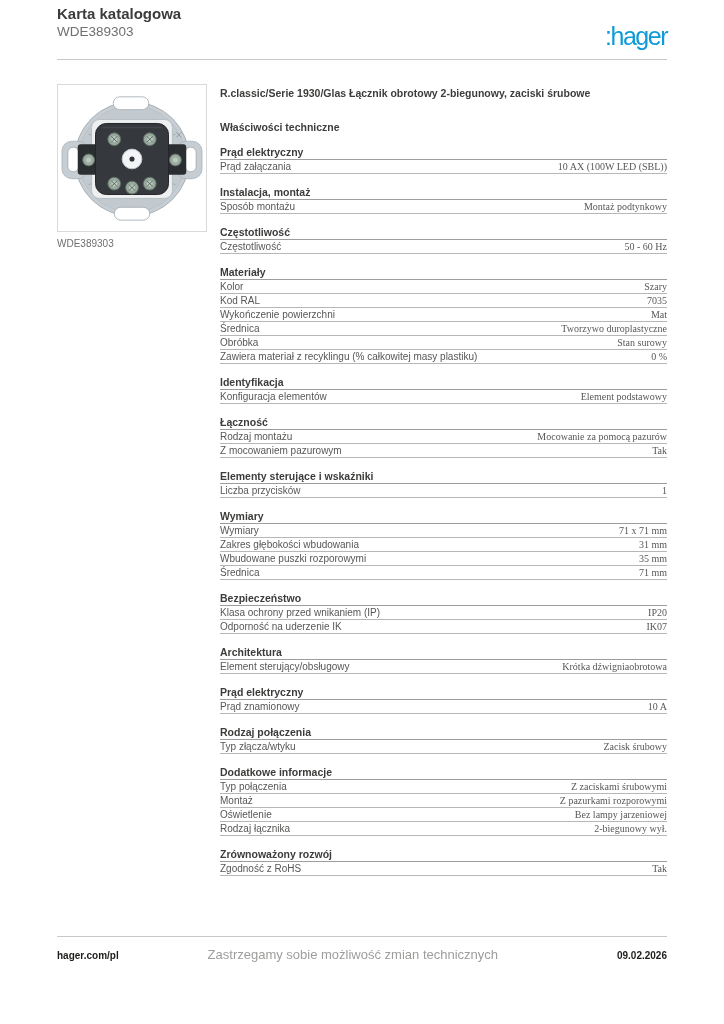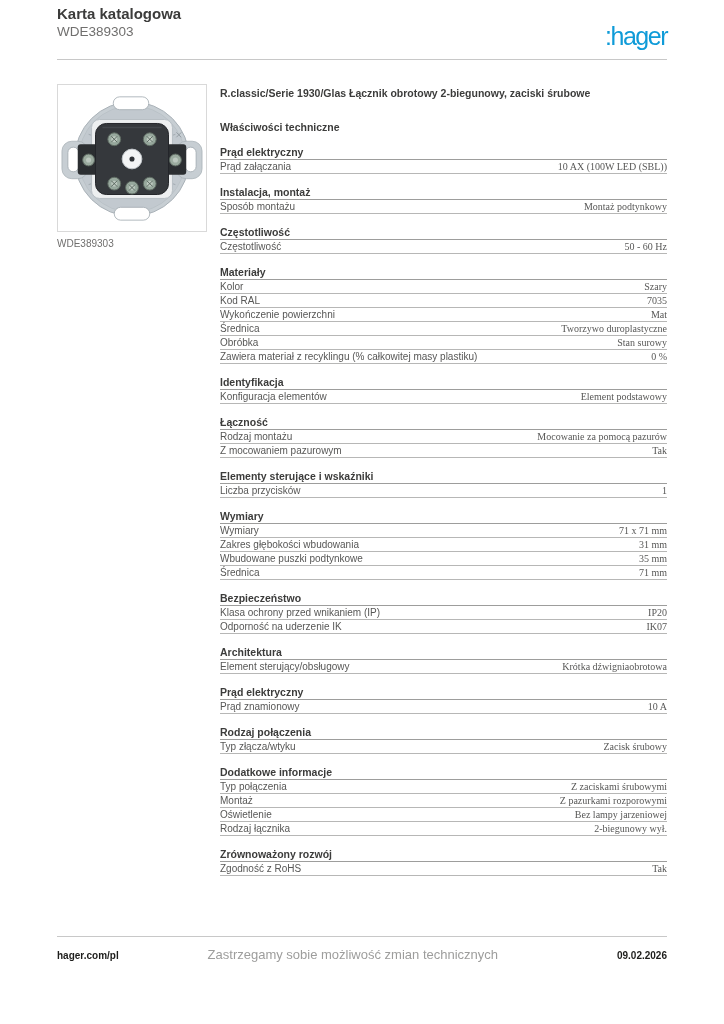--- a/index.html
+++ b/index.html
@@ -214,21 +214,21 @@
             <div class="section-name">Wymiary</div>
             <div class="row">
               <span class="row-label">Wymiary</span>
               <span class="row-value">71 x 71 mm</span>
             </div>
             <div class="row">
               <span class="row-label">Zakres głębokości wbudowania</span>
               <span class="row-value">31 mm</span>
             </div>
             <div class="row">
-              <span class="row-label">Wbudowane puszki podtynkowe</span>
+              <span class="row-label">Wbudowane puszki rozporowymi</span>
               <span class="row-value">35 mm</span>
             </div>
             <div class="row">
               <span class="row-label">Średnica</span>
               <span class="row-value">71 mm</span>
             </div>
           </div>
           <div class="section">
             <div class="section-name">Bezpieczeństwo</div>
             <div class="row">

